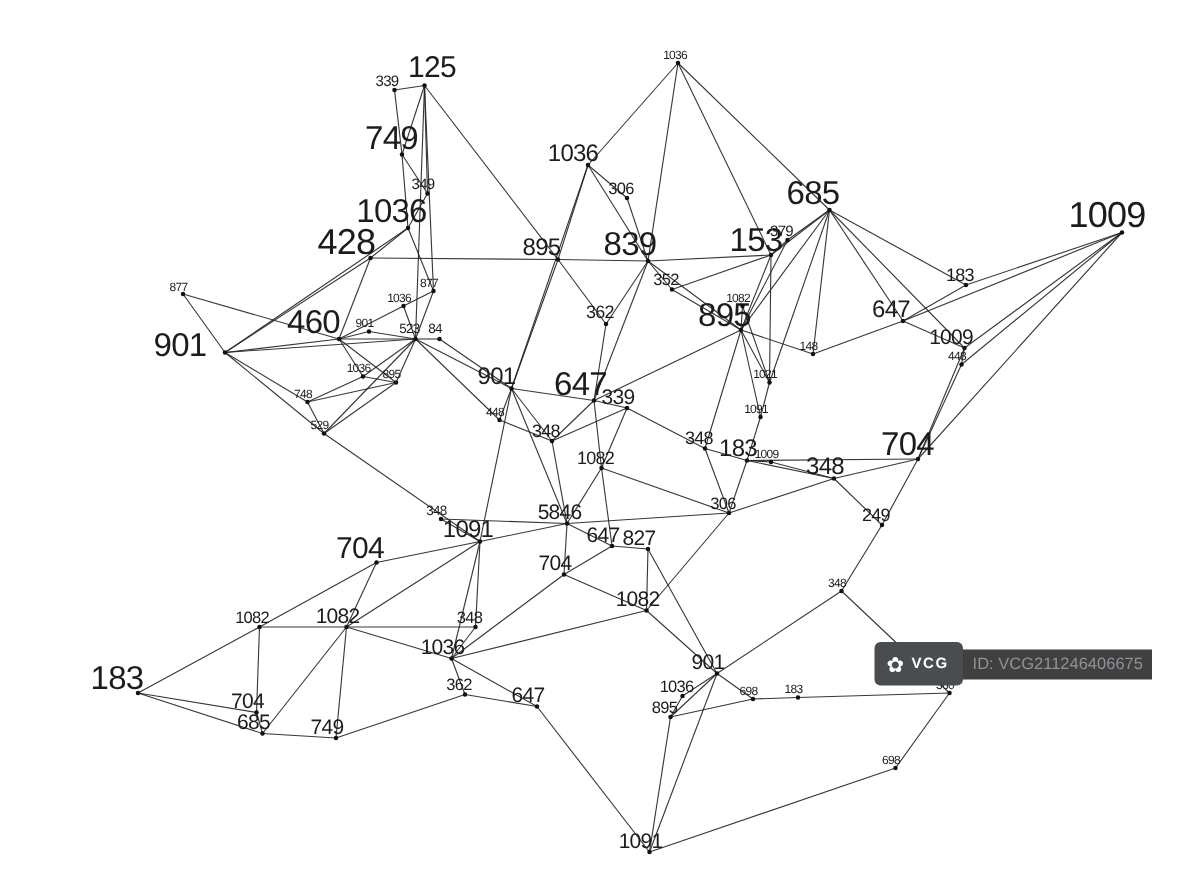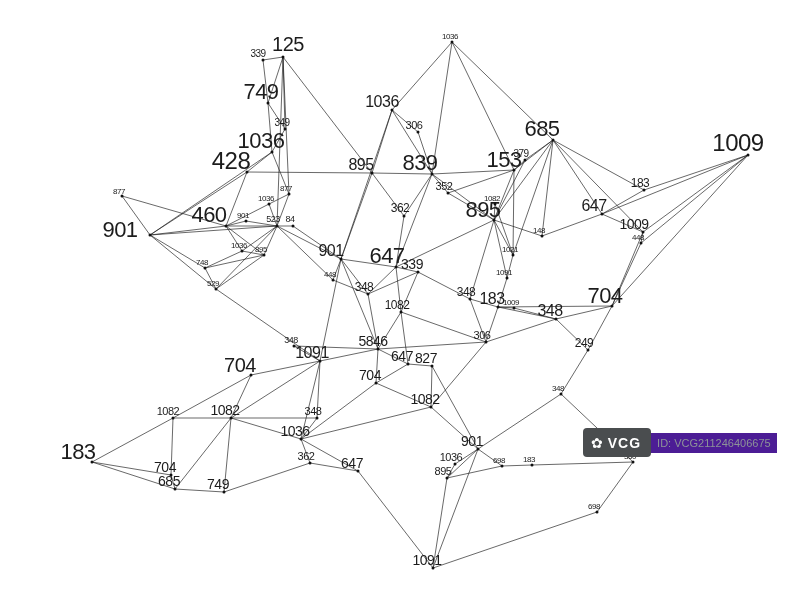--- a/index.html
+++ b/index.html
@@ -24,23 +24,23 @@
   }
   .wm-badge{
     display:flex;align-items:center;gap:5px;
     background:#4a4d4f;
     border-radius:4px;
     height:29px;
     padding:0 10px 0 8px;
     box-sizing:border-box;
   }
   .wm-flower{color:#ffffff;font-size:14px;line-height:1;}
-  .wm-text{color:#ffffff;font-size:14px;font-weight:bold;letter-spacing:1px;}
+  .wm-text{color:#ffffff;font-size:10px;font-weight:bold;letter-spacing:1px;}
   .wm-id{
-    background:#4c1d95;
+    background:#404040;
     color:#8d9398;
     font-size:11px;
     padding:4px 6px;
     white-space:nowrap;
   }
 </style>
 </head>
 <body>
 
 <div class="canvas">

